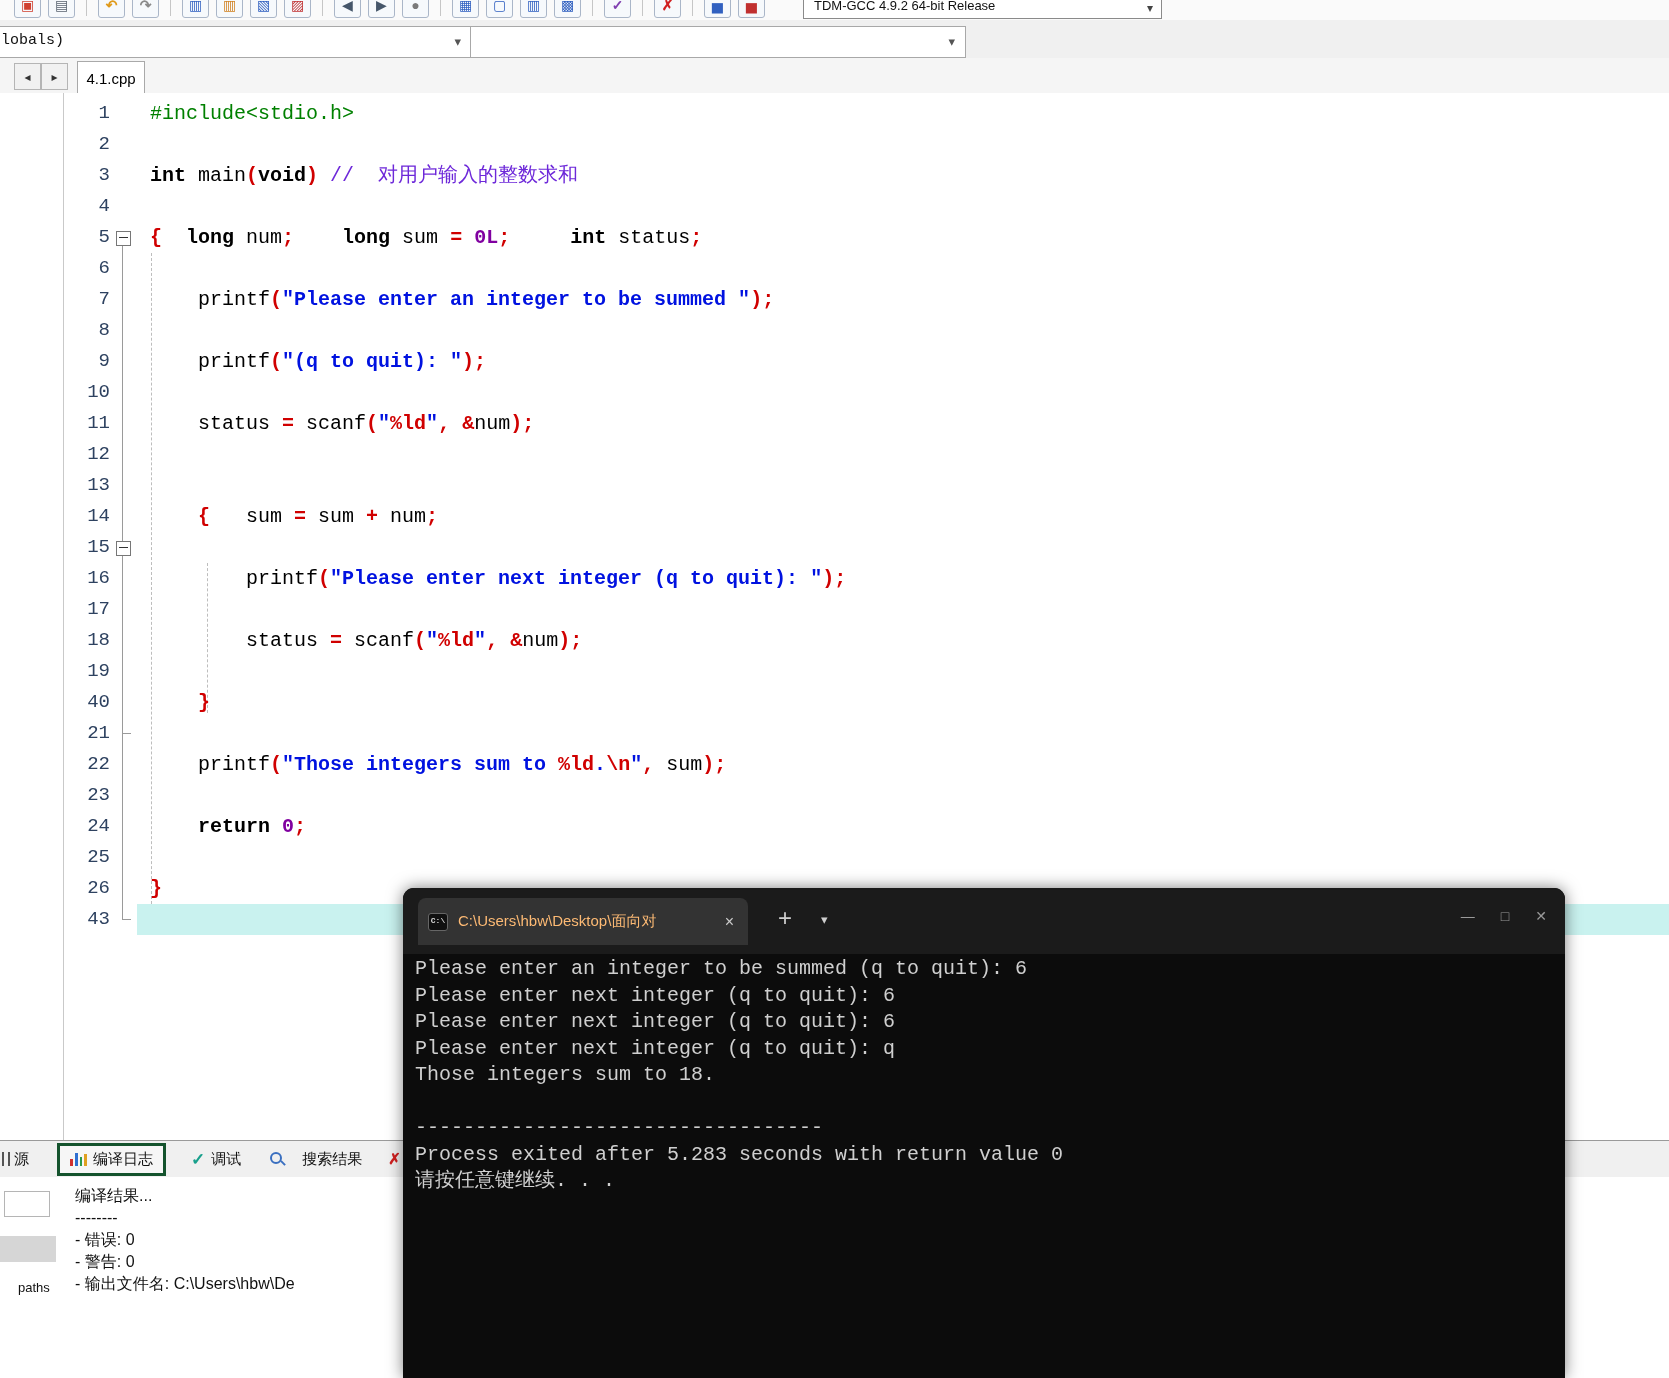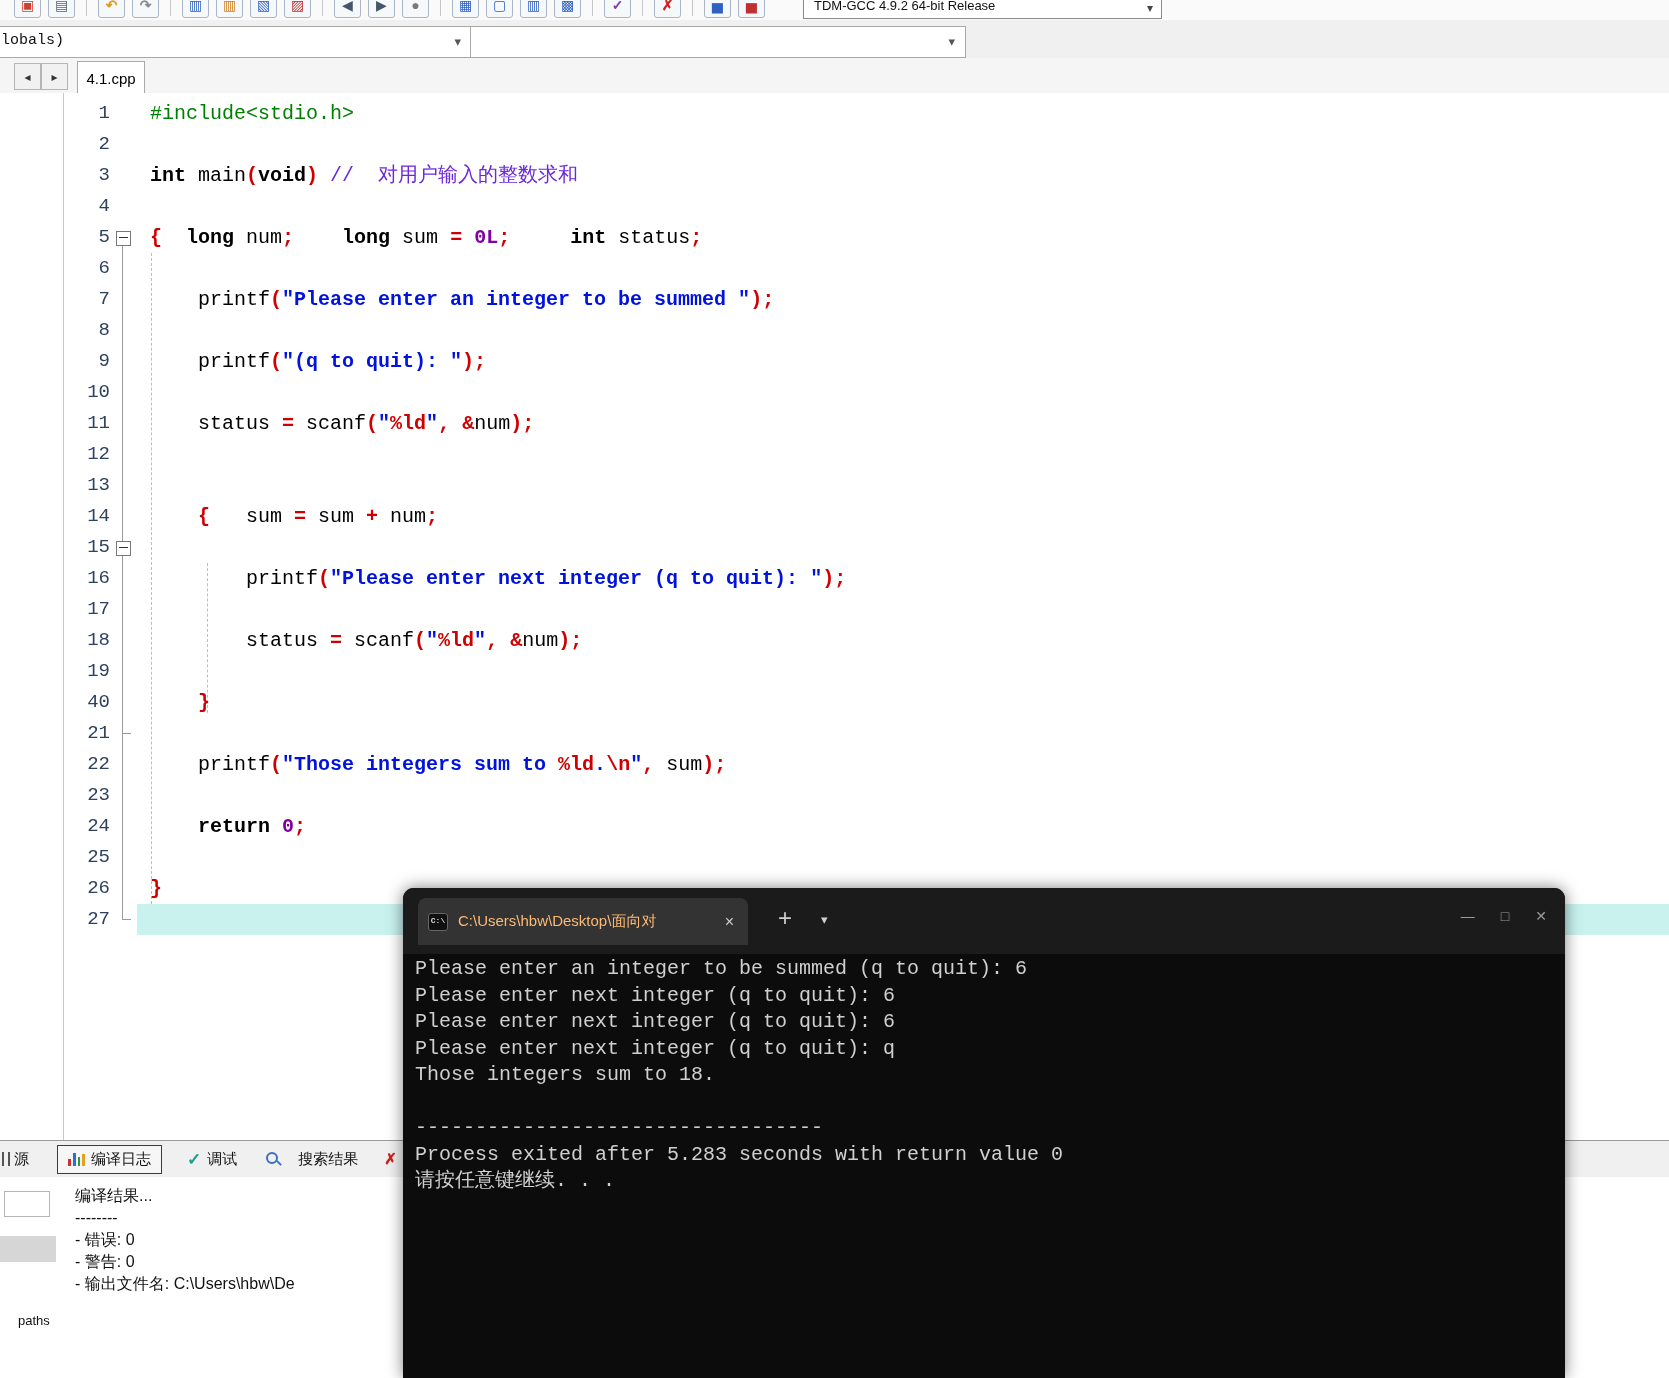--- a/index.html
+++ b/index.html
@@ -70,37 +70,37 @@
   .fold-line{position:absolute;left:122px;width:1px;background:#9a9a9a;}
   .fold-tick{position:absolute;left:122px;width:9px;height:1px;background:#9a9a9a;}
   .indent-guide{position:absolute;width:0;border-left:1px dashed #bdbdbd;}
 
   
   .bottom-panel{position:absolute;left:0;top:1140px;width:100%;height:238px;background:#f0f0f0;border-top:1px solid #9a9a9a;z-index:5;}
   .btab-row{position:absolute;left:0;top:0;width:100%;height:36px;display:flex;align-items:center;}
   .btab-partial{display:flex;align-items:center;gap:4px;margin-left:2px;font-size:15px;color:#111;}
   .ic-grip{width:4px;height:14px;border-left:2px solid #555;border-right:2px solid #555;}
   .btab{display:flex;align-items:center;gap:6px;padding:0 10px;height:27px;font-size:15px;color:#111;}
-  .btab.active{border:1px solid #14532d;background:#f6f6f6;margin-left:28px;}
+  .btab.active{border:3px solid #14532d;background:#f6f6f6;margin-left:28px;}
   .btab.plain{border:1px solid transparent;}
   .ic-bars{display:flex;align-items:flex-end;gap:2px;width:17px;height:14px;}
   .ic-bars i{display:block;width:3px;}
   .ic-bars i:nth-child(1){height:7px;background:#d03030;}
   .ic-bars i:nth-child(2){height:13px;background:#2f6fd0;}
   .ic-bars i:nth-child(3){height:9px;background:#2a9a4a;}
   .ic-bars i:nth-child(4){height:12px;background:#e0a020;}
   .ic-check::before{content:"✓";color:#18a08c;font-weight:bold;font-size:17px;}
   .ic-mag{position:relative;width:17px;height:17px;}
   .ic-mag::before{content:"";position:absolute;left:1px;top:1px;width:8px;height:8px;border:2px solid #3a6fc0;border-radius:50%;}
   .ic-mag::after{content:"";position:absolute;left:11px;top:11px;width:6px;height:2px;background:#3a6fc0;transform:rotate(45deg);}
   .ic-closelog::before{content:"✗";color:#d02020;font-weight:bold;font-size:15px;}
   .log-side{position:absolute;left:0;top:36px;width:63px;bottom:0;background:#fff;border-right:1px solid #ddd;}
   .side-box1{position:absolute;left:4px;top:14px;width:44px;height:24px;border:1px solid #b5b5b5;background:#fff;}
   .side-box2{position:absolute;left:0;top:59px;width:56px;height:26px;background:#d6d6d6;}
-  .side-label{position:absolute;left:18px;top:103px;font-size:13px;color:#111;margin-top:33px;}
+  .side-label{position:absolute;left:18px;top:103px;font-size:13px;color:#111;}
   .log-content{position:absolute;left:63px;right:0;top:36px;bottom:0;background:#fff;padding:8px 0 0 12px;}
   .log-line{font-size:16px;line-height:22px;color:#111;white-space:pre;}
 
   
   .terminal{position:absolute;left:403px;top:888px;width:1162px;bottom:0;background:#0c0c0c;border-radius:11px 11px 0 0;box-shadow:0 0 16px rgba(0,0,0,.5);z-index:30;}
   .term-titlebar{position:absolute;left:0;top:0;width:100%;height:66px;background:#1b1b1b;border-radius:11px 11px 0 0;}
   .term-tab{position:absolute;left:15px;top:10px;width:330px;height:47px;background:#333;border-radius:8px 8px 0 0;display:flex;align-items:center;padding:0 10px;gap:10px;box-sizing:border-box;}
   .ic-cmd{width:18px;height:16px;background:#101010;border:1px solid #666;border-radius:3px;color:#ddd;font:bold 8px/14px "Liberation Mono",monospace;text-align:center;flex:none;}
   .ic-cmd::before{content:"C:\\";}
   .term-title{flex:1;color:#fdba74;font-size:15px;white-space:nowrap;overflow:hidden;}
@@ -202,21 +202,21 @@
         <div class="line-num">17</div>
         <div class="line-num">18</div>
         <div class="line-num">19</div>
         <div class="line-num">40</div>
         <div class="line-num">21</div>
         <div class="line-num">22</div>
         <div class="line-num">23</div>
         <div class="line-num">24</div>
         <div class="line-num">25</div>
         <div class="line-num">26</div>
-        <div class="line-num">27</div>
+        <div class="line-num">43</div>
       </div>
     <div class="code-area">
         <div class="code-line"><span class="tk-pp">#include&lt;stdio.h&gt;</span></div>
         <div class="code-line"></div>
         <div class="code-line"><span class="tk-kw">int</span><span class="tk-pl"> main</span><span class="tk-op">(</span><span class="tk-kw">void</span><span class="tk-op">)</span><span class="tk-cm"> //  对用户输入的整数求和</span></div>
         <div class="code-line"></div>
         <div class="code-line"><span class="tk-br">{</span><span class="tk-pl">  </span><span class="tk-kw">long</span><span class="tk-pl"> num</span><span class="tk-op">;</span><span class="tk-pl">    </span><span class="tk-kw">long</span><span class="tk-pl"> sum </span><span class="tk-op">=</span><span class="tk-pl"> </span><span class="tk-nm">0L</span><span class="tk-op">;</span><span class="tk-pl">     </span><span class="tk-kw">int</span><span class="tk-pl"> status</span><span class="tk-op">;</span></div>
         <div class="code-line"></div>
         <div class="code-line"><span class="tk-pl">    printf</span><span class="tk-op">(</span><span class="tk-st">"Please enter an integer to be summed "</span><span class="tk-op">);</span></div>
         <div class="code-line"></div>

